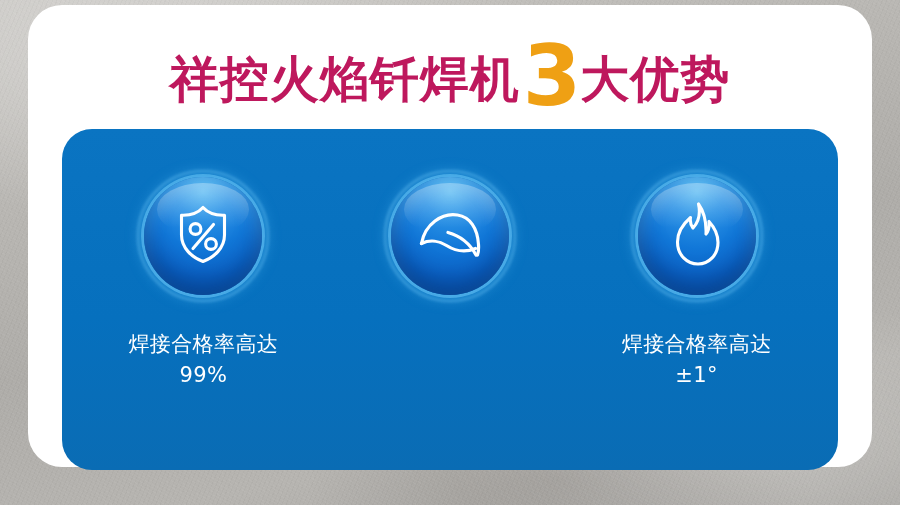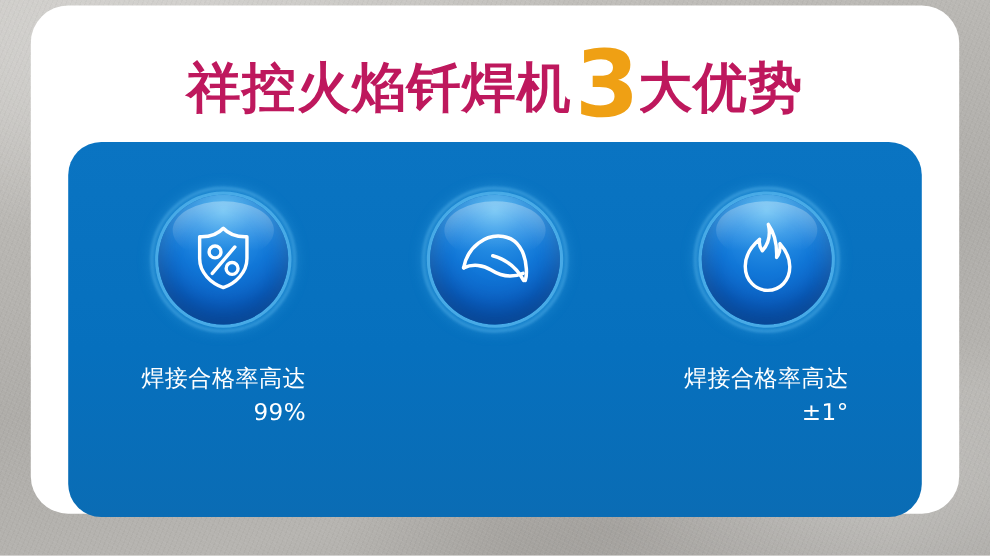--- a/index.html
+++ b/index.html
@@ -149,21 +149,21 @@
   .caption {
     margin-top: 34px;
     text-align: center;
     color: #ffffff;
     font-family: "DejaVu Sans", "Liberation Sans", sans-serif;
     font-size: 21px;
     line-height: 31px;
     letter-spacing: .4px;
     white-space: nowrap;
   }
-  .caption .line2 { display: block; text-align: right; }
+  .caption .line2 { display: block; }
 </style>
 </head>
 <body>
 
 <div id="backdrop"></div>
 
 <div id="card">
 
   <div id="heading">
     <span class="h-cn">祥控火焰钎焊机</span><span class="h-num">3</span><span class="h-cn">大优势</span>

